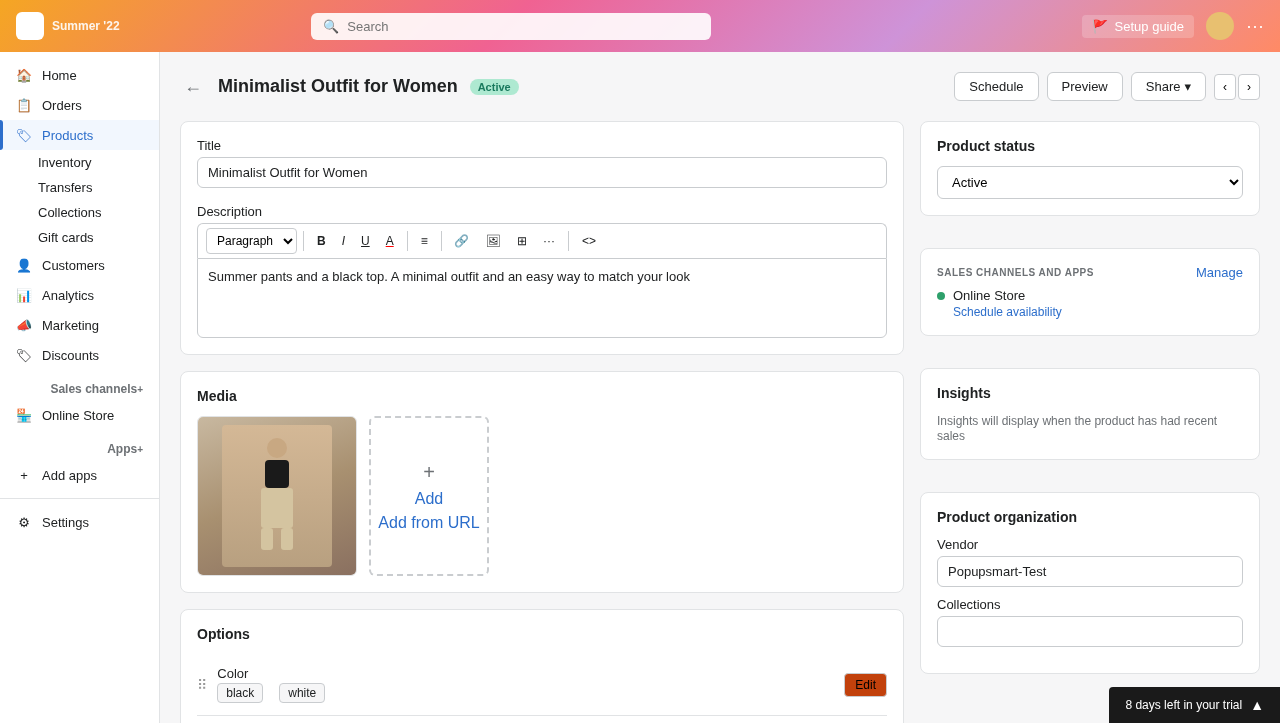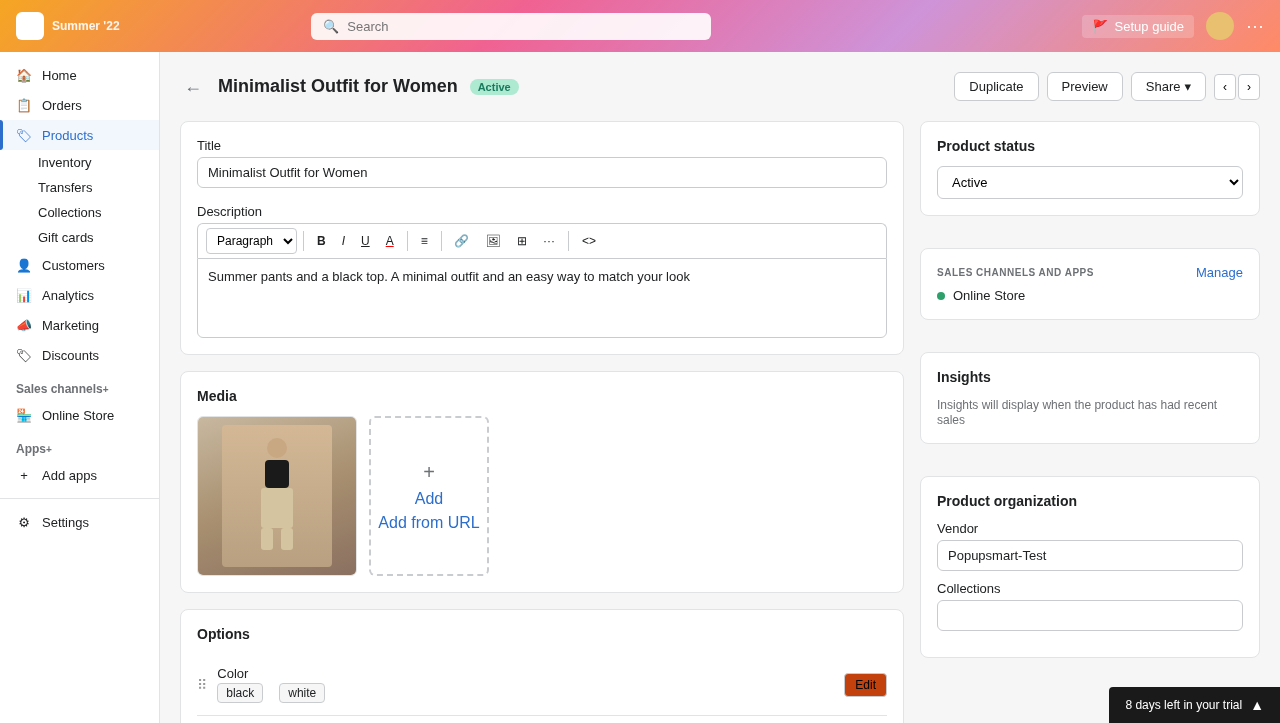--- a/index.html
+++ b/index.html
@@ -56,21 +56,21 @@
       font-size: 13px; color: #202223; cursor: pointer; border-radius: 0;
       text-decoration: none; position: relative;
     }
     .sidebar-item.active { background: #f2f7fe; color: #2c6ecb; font-weight: 500; }
     .sidebar-item.active::before {
       content: ''; position: absolute; left: 0; top: 0; bottom: 0; width: 3px; background: #2c6ecb; border-radius: 0 3px 3px 0;
     }
     .sidebar-icon { width: 16px; height: 16px; flex-shrink: 0; display: flex; align-items: center; justify-content: center; }
     .sidebar-sub { padding-left: 38px; font-size: 13px; color: #202223; cursor: pointer; display: block; padding-top: 5px; padding-bottom: 5px; }
     .sidebar-section-header {
-      display: flex; align-items: center; justify-content: flex-start;
+      display: flex; align-items: center; justify-content: flex-end;
       padding: 12px 16px 4px; font-size: 12px; color: #6d7175; font-weight: 600;
     }
     .sidebar-section-header .expand-icon { font-size: 10px; }
 
     
     .main-content {
       flex: 1; overflow-y: auto; background: #f6f6f7; padding: 20px;
     }
 
     
@@ -287,21 +287,21 @@
     </div>
   </div>
 
   <div class="main-content">
 
     <div class="page-header">
       <button class="back-btn">←</button>
       <span class="page-title">Minimalist Outfit for Women</span>
       <span class="status-badge">Active</span>
       <div class="header-actions">
-        <button class="btn-secondary">Duplicate</button>
+        <button class="btn-secondary">Schedule</button>
         <button class="btn-secondary">Preview</button>
         <button class="btn-secondary btn-share">
           <span>Share</span>
           <span>▾</span>
         </button>
         <div class="nav-arrows">
           <button class="nav-arrow">‹</button>
           <button class="nav-arrow">›</button>
         </div>
       </div>
@@ -400,20 +400,21 @@
 
         <div class="card">
           <div class="section-header-row">
             <span class="section-title">SALES CHANNELS AND APPS</span>
             <span class="manage-link">Manage</span>
           </div>
           <div class="online-store-row">
             <span class="status-dot"></span>
             <span>Online Store</span>
           </div>
+          <a class="schedule-link">Schedule availability</a>
         </div>
 
         <div class="card">
           <div class="card-title">Insights</div>
           <span class="insights-text">Insights will display when the product has had recent sales</span>
         </div>
 
         <div class="card">
           <div class="card-title">Product organization</div>
           <div style="margin-bottom:10px;">

